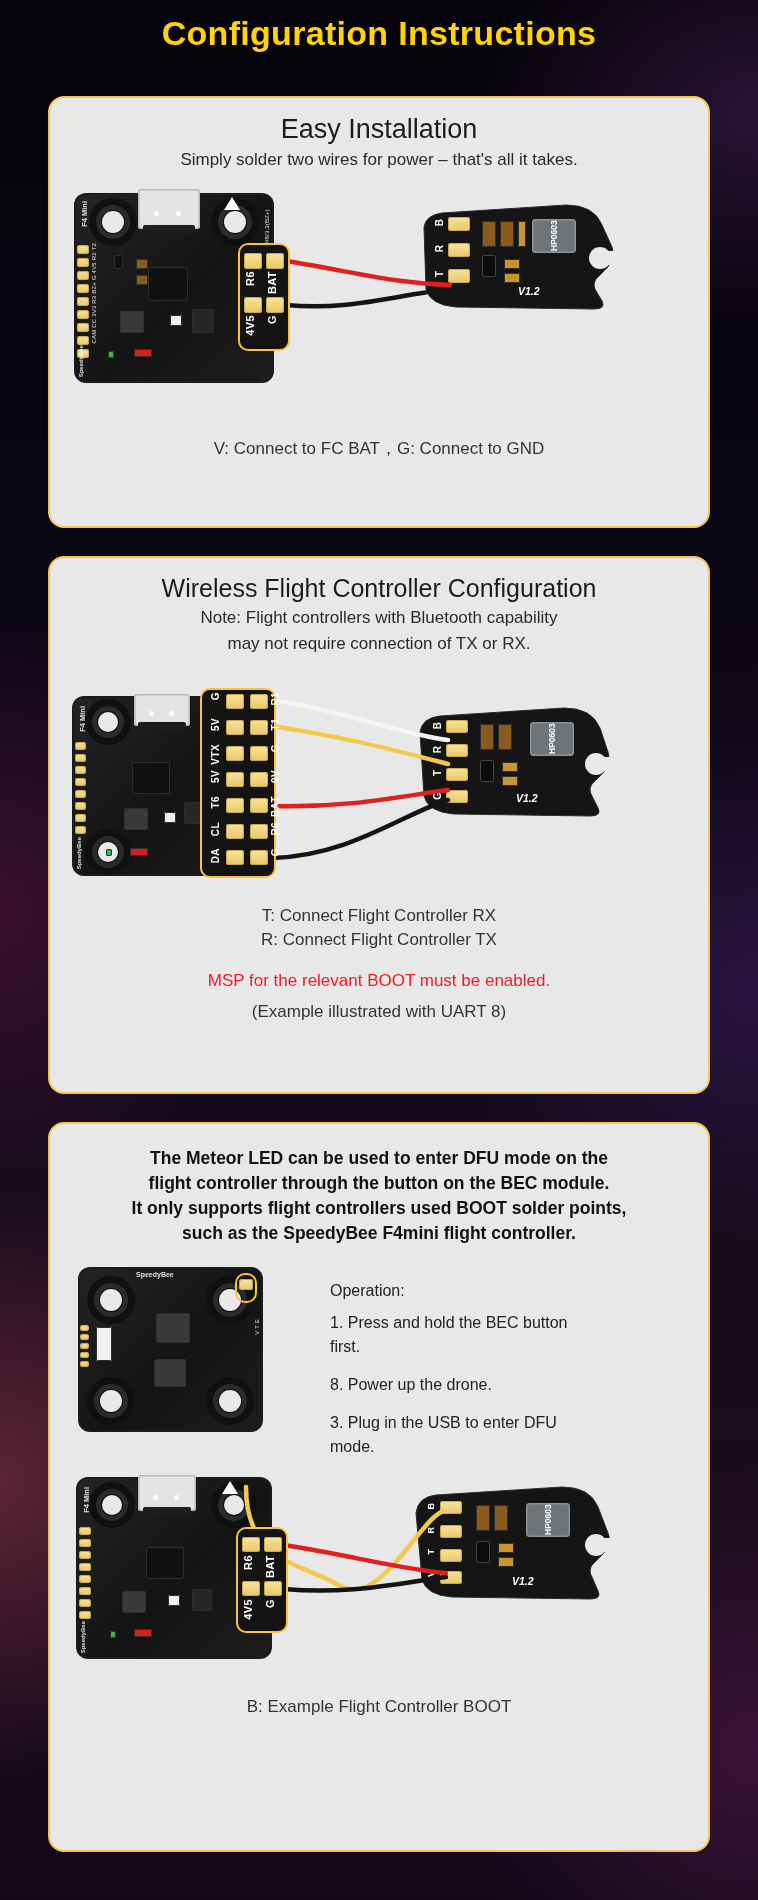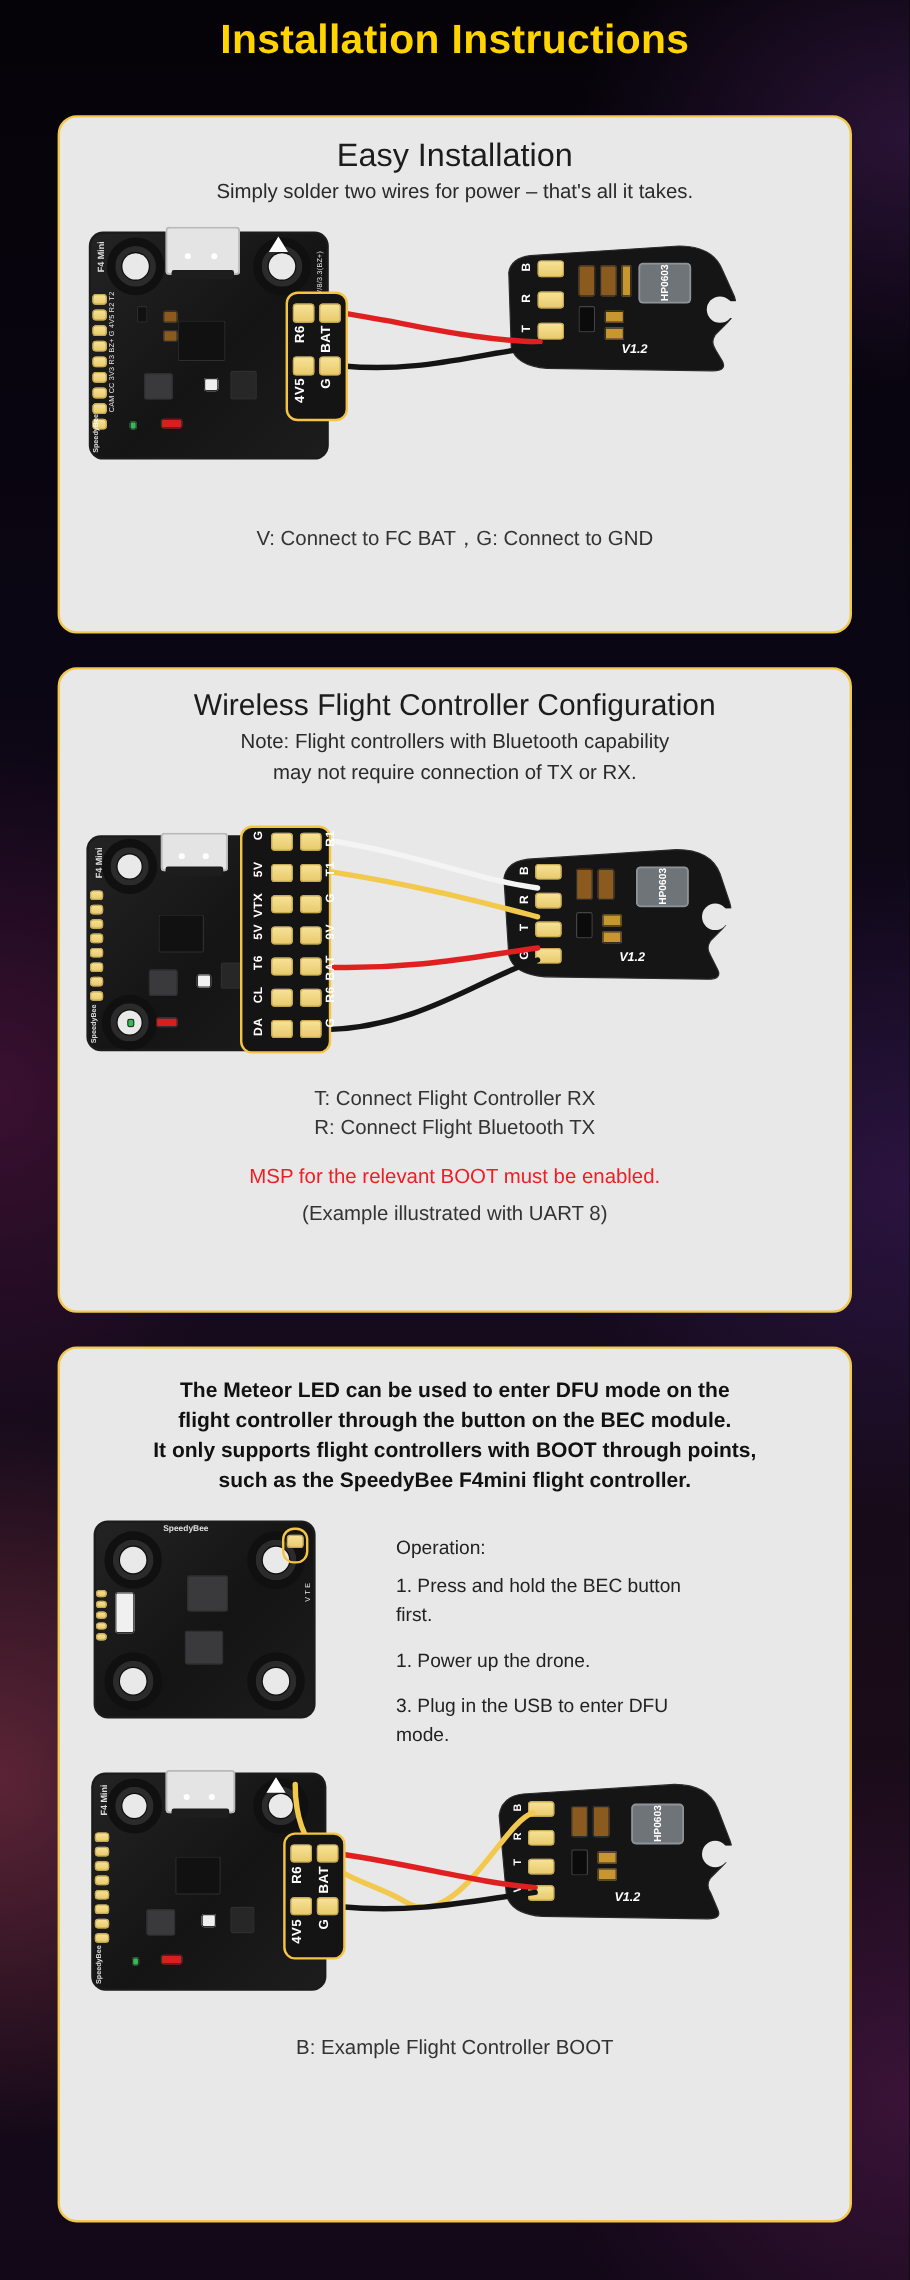--- a/index.html
+++ b/index.html
@@ -101,21 +101,21 @@
   .wire{position:absolute;z-index:5;pointer-events:none;}
   svg{overflow:visible;}
 </style>
 </head>
 <body>
 
 <div class="bg-layer bg-base"></div>
 
 <div class="page">
 
-  <div class="title">Installation Instructions</div>
+  <div class="title">Configuration Instructions</div>
 
   <div class="card" id="card1">
     <div class="card-h1">Easy Installation</div>
     <div class="card-h2">Simply solder two wires for power – that's all it takes.</div>
 
     <div class="diagram" style="height:260px;">
 
       <div class="fc" style="left:24px;top:22px;width:200px;height:190px;">
       </div>
       <div class="fc-inner" style="left:24px;top:22px;width:200px;height:190px;">
@@ -304,29 +304,29 @@
 
       <svg class="wire" style="left:0;top:0;" width="662" height="230">
         <path d="M222 32 C 300 44, 350 66, 398 72" stroke="#f4f4f4" stroke-width="4.5" fill="none" stroke-linecap="round"></path>
         <path d="M222 58 C 300 70, 352 84, 398 96" stroke="#F2C94C" stroke-width="4.5" fill="none" stroke-linecap="round"></path>
         <path d="M222 138 C 300 140, 352 128, 398 122" stroke="#e02020" stroke-width="4.5" fill="none" stroke-linecap="round"></path>
         <path d="M222 190 C 300 188, 352 146, 398 132" stroke="#141414" stroke-width="4.5" fill="none" stroke-linecap="round"></path>
       </svg>
     </div>
 
     <div class="cap" style="margin-top:6px;">T: Connect Flight Controller RX</div>
-    <div class="cap">R: Connect Flight Bluetooth TX</div>
+    <div class="cap">R: Connect Flight Controller TX</div>
     <div class="cap red" style="margin-top:16px;">MSP for the relevant BOOT must be enabled.</div>
     <div class="cap" style="margin-top:6px;">(Example illustrated with UART 8)</div>
   </div>
 
   <div class="card" id="card3">
     <div class="card-bold">The Meteor LED can be used to enter DFU mode on the</div>
     <div class="card-bold" style="padding-top:0;">flight controller through the button on the BEC module.</div>
-    <div class="card-bold" style="padding-top:0;">It only supports flight controllers with BOOT through points,</div>
+    <div class="card-bold" style="padding-top:0;">It only supports flight controllers used BOOT solder points,</div>
     <div class="card-bold" style="padding-top:0;">such as the SpeedyBee F4mini flight controller.</div>
 
     <div class="diagram" style="height:190px;margin-top:16px;">
       <div class="fc" style="left:28px;top:6px;width:185px;height:165px;"></div>
       <div class="fc-inner" style="left:28px;top:6px;width:185px;height:165px;">
         <div class="brand" style="left:58px;top:4px;writing-mode:horizontal-tb;transform:none;font-size:7px;">SpeedyBee</div>
         <div class="mount" style="left:16px;top:16px;width:34px;height:34px;">
             <i></i>
           </div>
         <div class="mount" style="left:16px;bottom:14px;width:34px;height:34px;">
@@ -350,21 +350,21 @@
         </div>
         <div class="slabel" style="right:3px;top:52px;font-size:6px;">V  T  E</div>
       </div>
 
       <div class="hl" style="left:185px;top:12px;width:22px;height:30px;"></div>
       <div class="pad" style="position:absolute;left:189px;top:18px;width:14px;height:11px;z-index:7;"></div>
 
       <div style="position:absolute;left:280px;top:18px;width:250px;font-size:16px;color:#222;line-height:1.5;">
         <div>Operation:</div>
         <div style="margin-top:8px;">1. Press and hold the BEC button first.</div>
-        <div style="margin-top:14px;">1. Power up the drone.</div>
+        <div style="margin-top:14px;">8. Power up the drone.</div>
         <div style="margin-top:14px;">3. Plug in the USB to enter DFU mode.</div>
       </div>
     </div>
 
     <div class="diagram" style="height:220px;margin-top:10px;">
       <div class="fc" style="left:26px;top:16px;width:196px;height:182px;"></div>
       <div class="fc-inner" style="left:26px;top:16px;width:196px;height:182px;">
         <div class="brand" style="left:6px;top:10px;">F4 Mini</div>
         <div class="brand" style="left:4px;bottom:6px;font-size:6px;">SpeedyBee</div>
         <div class="mount" style="left:20px;top:12px;width:32px;height:32px;">

